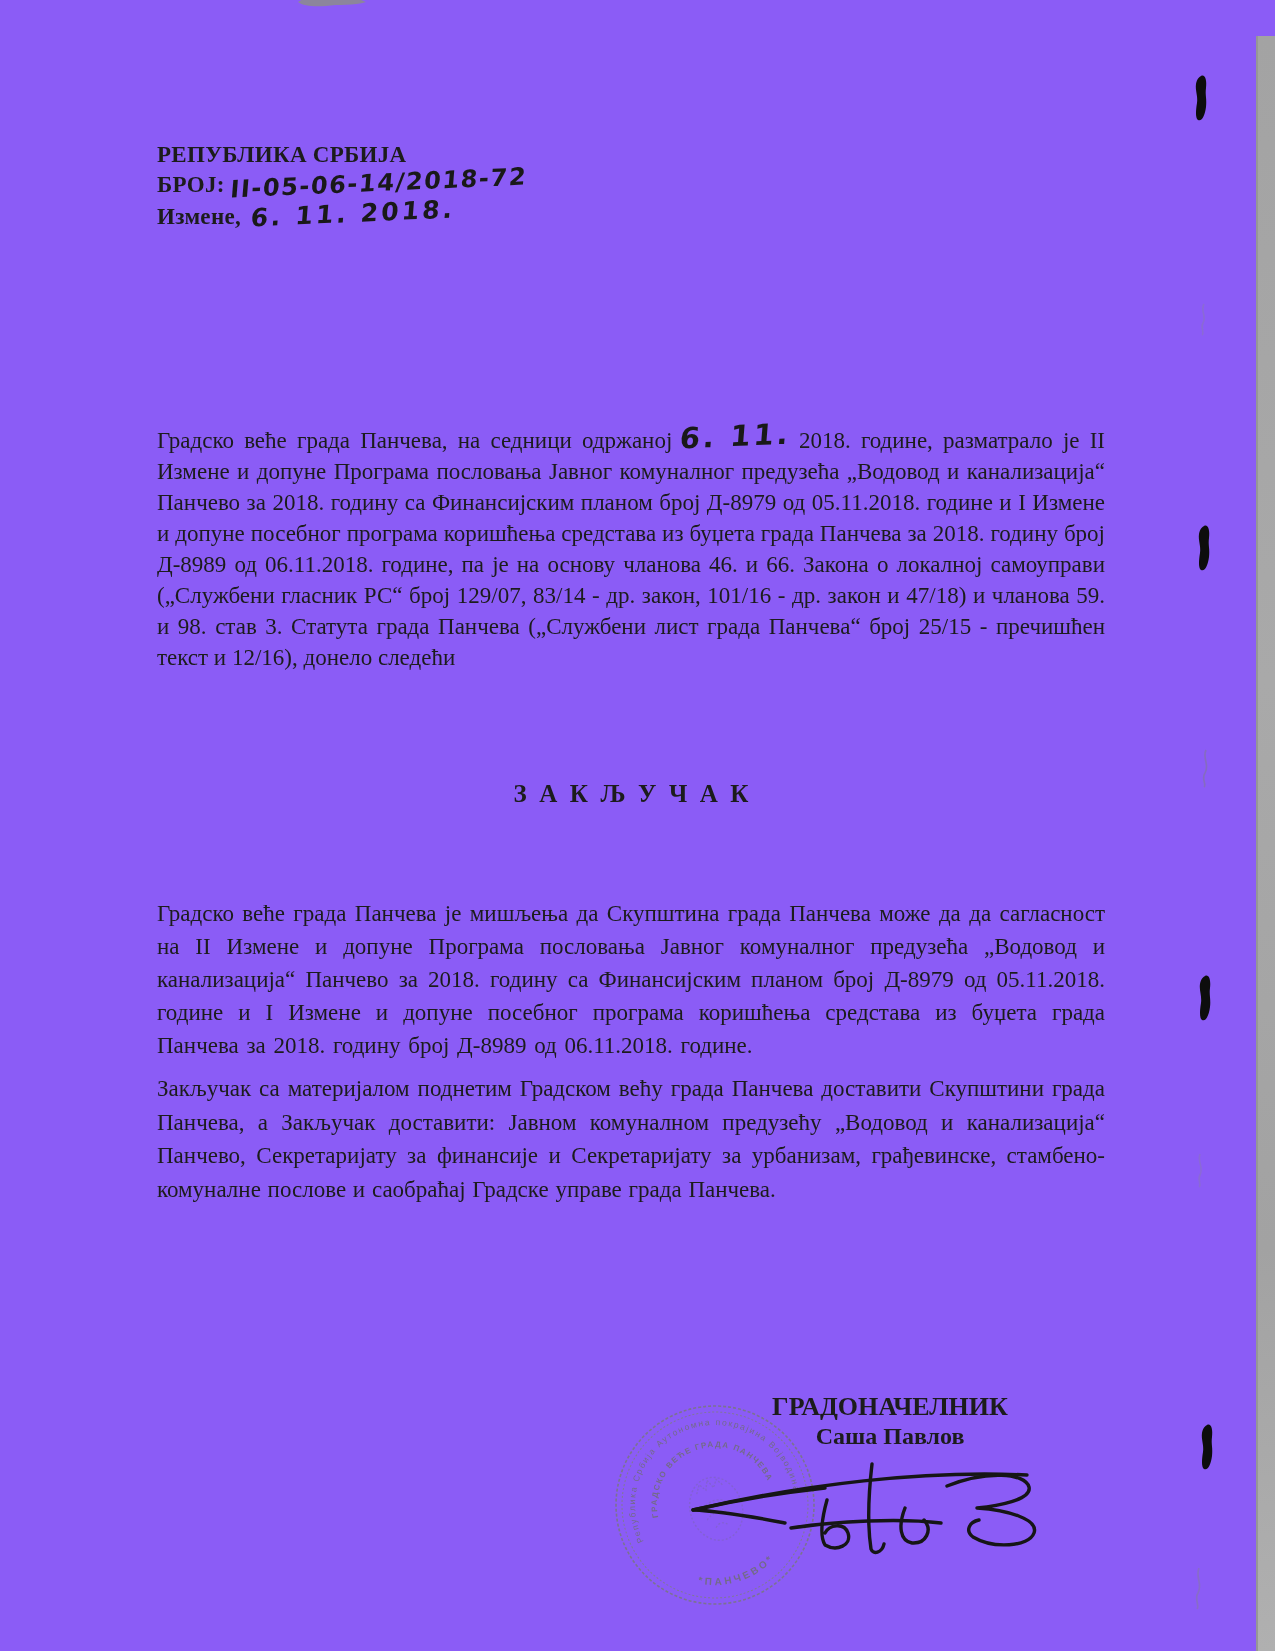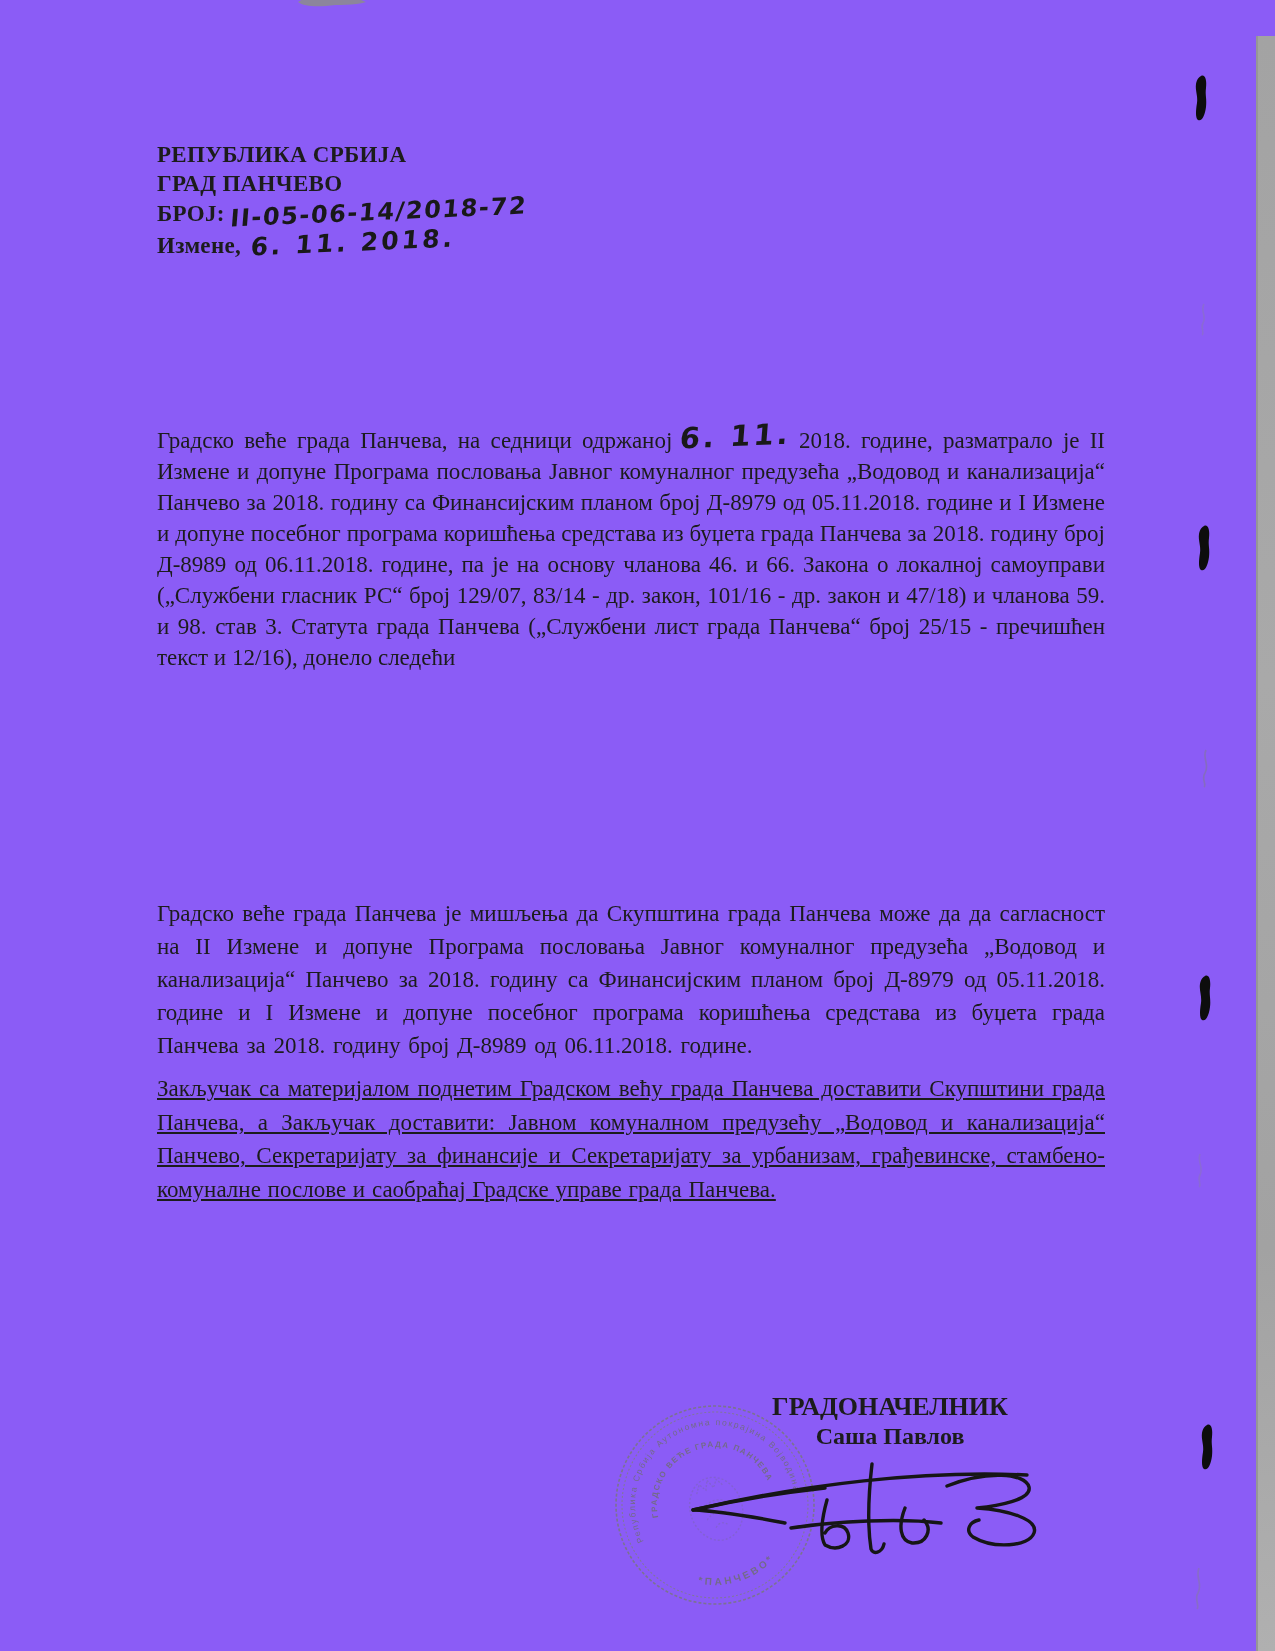--- a/index.html
+++ b/index.html
@@ -29,21 +29,21 @@
   .hand-number{font-size:24px;letter-spacing:1.5px;vertical-align:1px;margin-left:6px;}
   .hand-date{font-size:25px;letter-spacing:3px;vertical-align:2px;margin-left:10px;}
   .hand-inline{font-size:29px;letter-spacing:3px;vertical-align:2px;margin:0 8px;line-height:0;}
   
   .para{
     position:absolute;left:157px;width:948px;
     font-size:23px;text-align:justify;margin:0;
   }
   .para-intro{top:425px;line-height:31px;}
   .para-opinion{top:897px;line-height:33px;word-spacing:2px;}
-  .para-delivery{top:1072px;line-height:33.5px;word-spacing:1px;text-decoration:underline;}
+  .para-delivery{top:1072px;line-height:33.5px;word-spacing:1px;}
   .doc-title{
     position:absolute;left:157px;top:780px;width:948px;margin:0;
     text-align:center;font-size:25px;font-weight:bold;letter-spacing:.5em;text-indent:.5em;
   }
   
   .sign-block{position:absolute;left:620px;top:1392px;width:540px;text-align:center;}
   .sign-role{font-weight:bold;font-size:26px;line-height:29px;white-space:nowrap;}
   .sign-name{font-weight:bold;font-size:24px;line-height:31px;}
   .signature-svg{position:absolute;left:675px;top:1448px;}
   .stamp-svg{position:absolute;left:603px;top:1393px;}
@@ -58,27 +58,27 @@
 
 <div class="page">
 
   <div class="scan-edge"></div>
   <svg class="scan-smudge-top" width="72" height="13" viewBox="0 0 72 13">
     <path d="M2 7 C 9 2, 24 0, 36 3 C 48 1, 62 3, 70 7 C 58 11, 42 9, 30 11 C 18 12, 7 11, 2 7 Z" fill="#8d8d8d"></path>
   </svg>
 
   <div class="letterhead">
     <div class="lh-line">РЕПУБЛИКА СРБИЈА</div>
-    <div class="lh-line">ГРАД ПАНЧЕВО</div>
     <div class="lh-line"><span>БРОЈ:</span><span class="hand hand-number">II-05-06-14/2018-72</span></div>
     <div class="lh-line"><span>Измене,</span><span class="hand hand-date">6. 11. 2018.</span></div>
   </div>
 
   <p class="para para-intro"><span>Градско веће града Панчева, на седници одржаној</span><span class="hand hand-inline">6. 11.</span><span>2018. године, разматрало је II Измене и допуне Програма пословања Јавног комуналног предузећа „Водовод и канализација“ Панчево за 2018. годину са Финансијским планом број Д-8979 од 05.11.2018. године и I Измене и допуне посебног програма коришћења средстава из буџета града Панчева за 2018. годину број Д-8989 од 06.11.2018. године, па је на основу чланова 46. и 66. Закона о локалној самоуправи („Службени гласник РС“ број 129/07, 83/14 - др. закон, 101/16 - др. закон и 47/18) и чланова 59. и 98. став 3. Статута града Панчева („Службени лист града Панчева“ број 25/15 - пречишћен текст и 12/16), донело следећи</span></p>
 
+  <h1 class="doc-title">ЗАКЉУЧАК</h1>
 
   <p class="para para-opinion">Градско веће града Панчева је мишљења да Скупштина града Панчева може да да сагласност на II Измене и допуне Програма пословања Јавног комуналног предузећа „Водовод и канализација“ Панчево за 2018. годину са Финансијским планом број Д-8979 од 05.11.2018. године и I Измене и допуне посебног програма коришћења средстава из буџета града Панчева за 2018. годину број Д-8989 од 06.11.2018. године.</p>
   <p class="para para-delivery">Закључак са материјалом поднетим Градском већу града Панчева доставити Скупштини града Панчева, а Закључак доставити: Јавном комуналном предузећу „Водовод и канализација“ Панчево, Секретаријату за финансије и Секретаријату за урбанизам, грађевинске, стамбено-комуналне послове и саобраћај Градске управе града Панчева.</p>
 
   <svg class="stamp-svg" width="224" height="224" viewBox="0 0 224 224">
     <g transform="rotate(-18 112 112)" opacity="0.8">
       <circle cx="112" cy="112" r="99" fill="none" stroke="#787878" stroke-width="1.6" stroke-dasharray="3 2"></circle>
       <circle cx="112" cy="112" r="93" fill="none" stroke="#7e7e7e" stroke-width="1" stroke-dasharray="2 2"></circle>
       <defs>
         <path id="arcOuterTop" d="M 46.5 157.9 A 80 80 0 1 1 177.5 157.9"></path>

